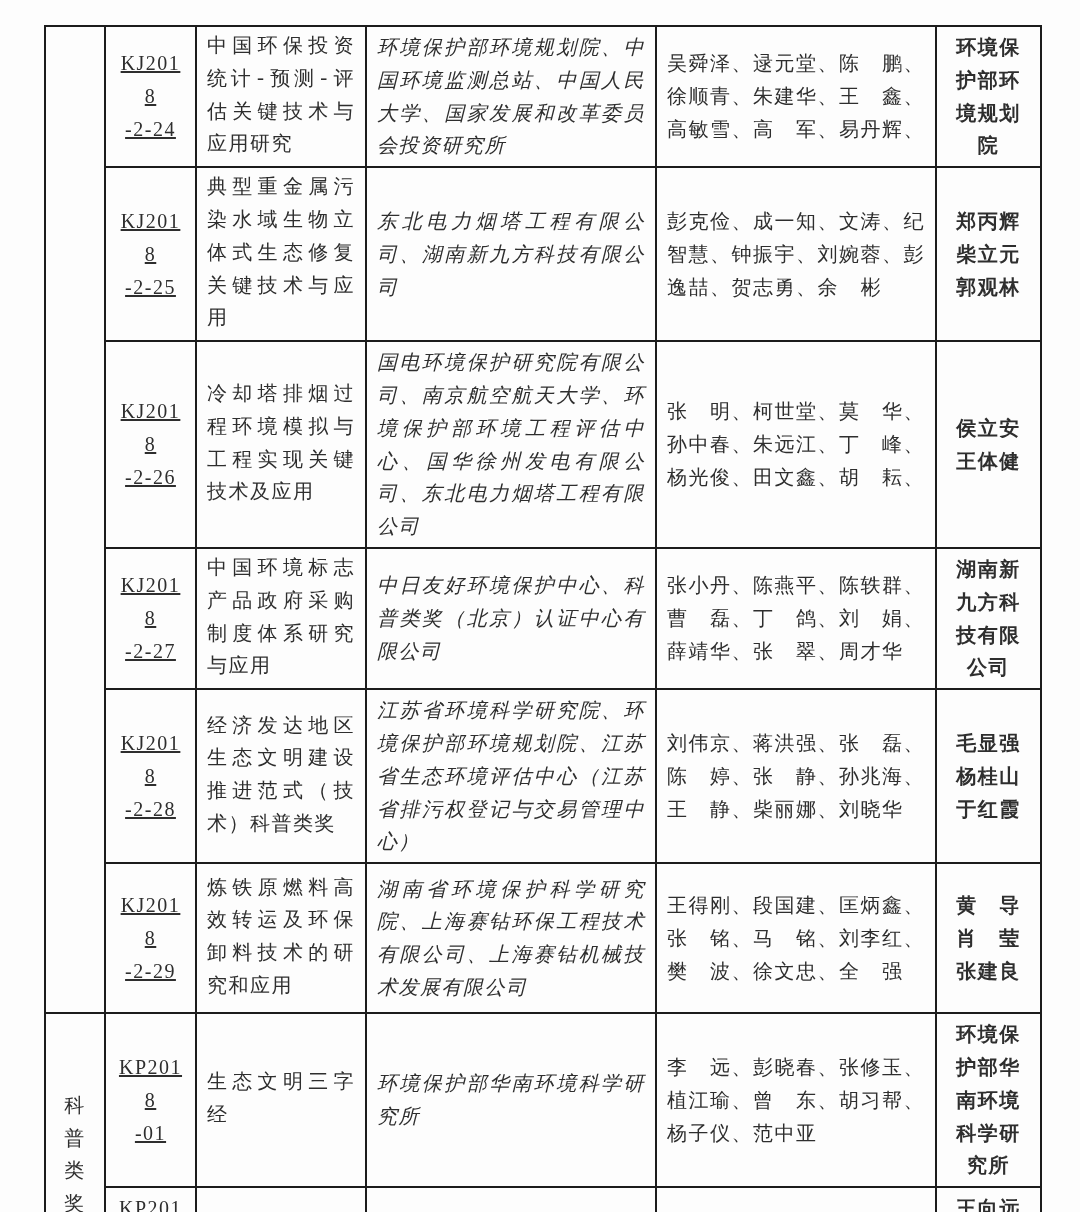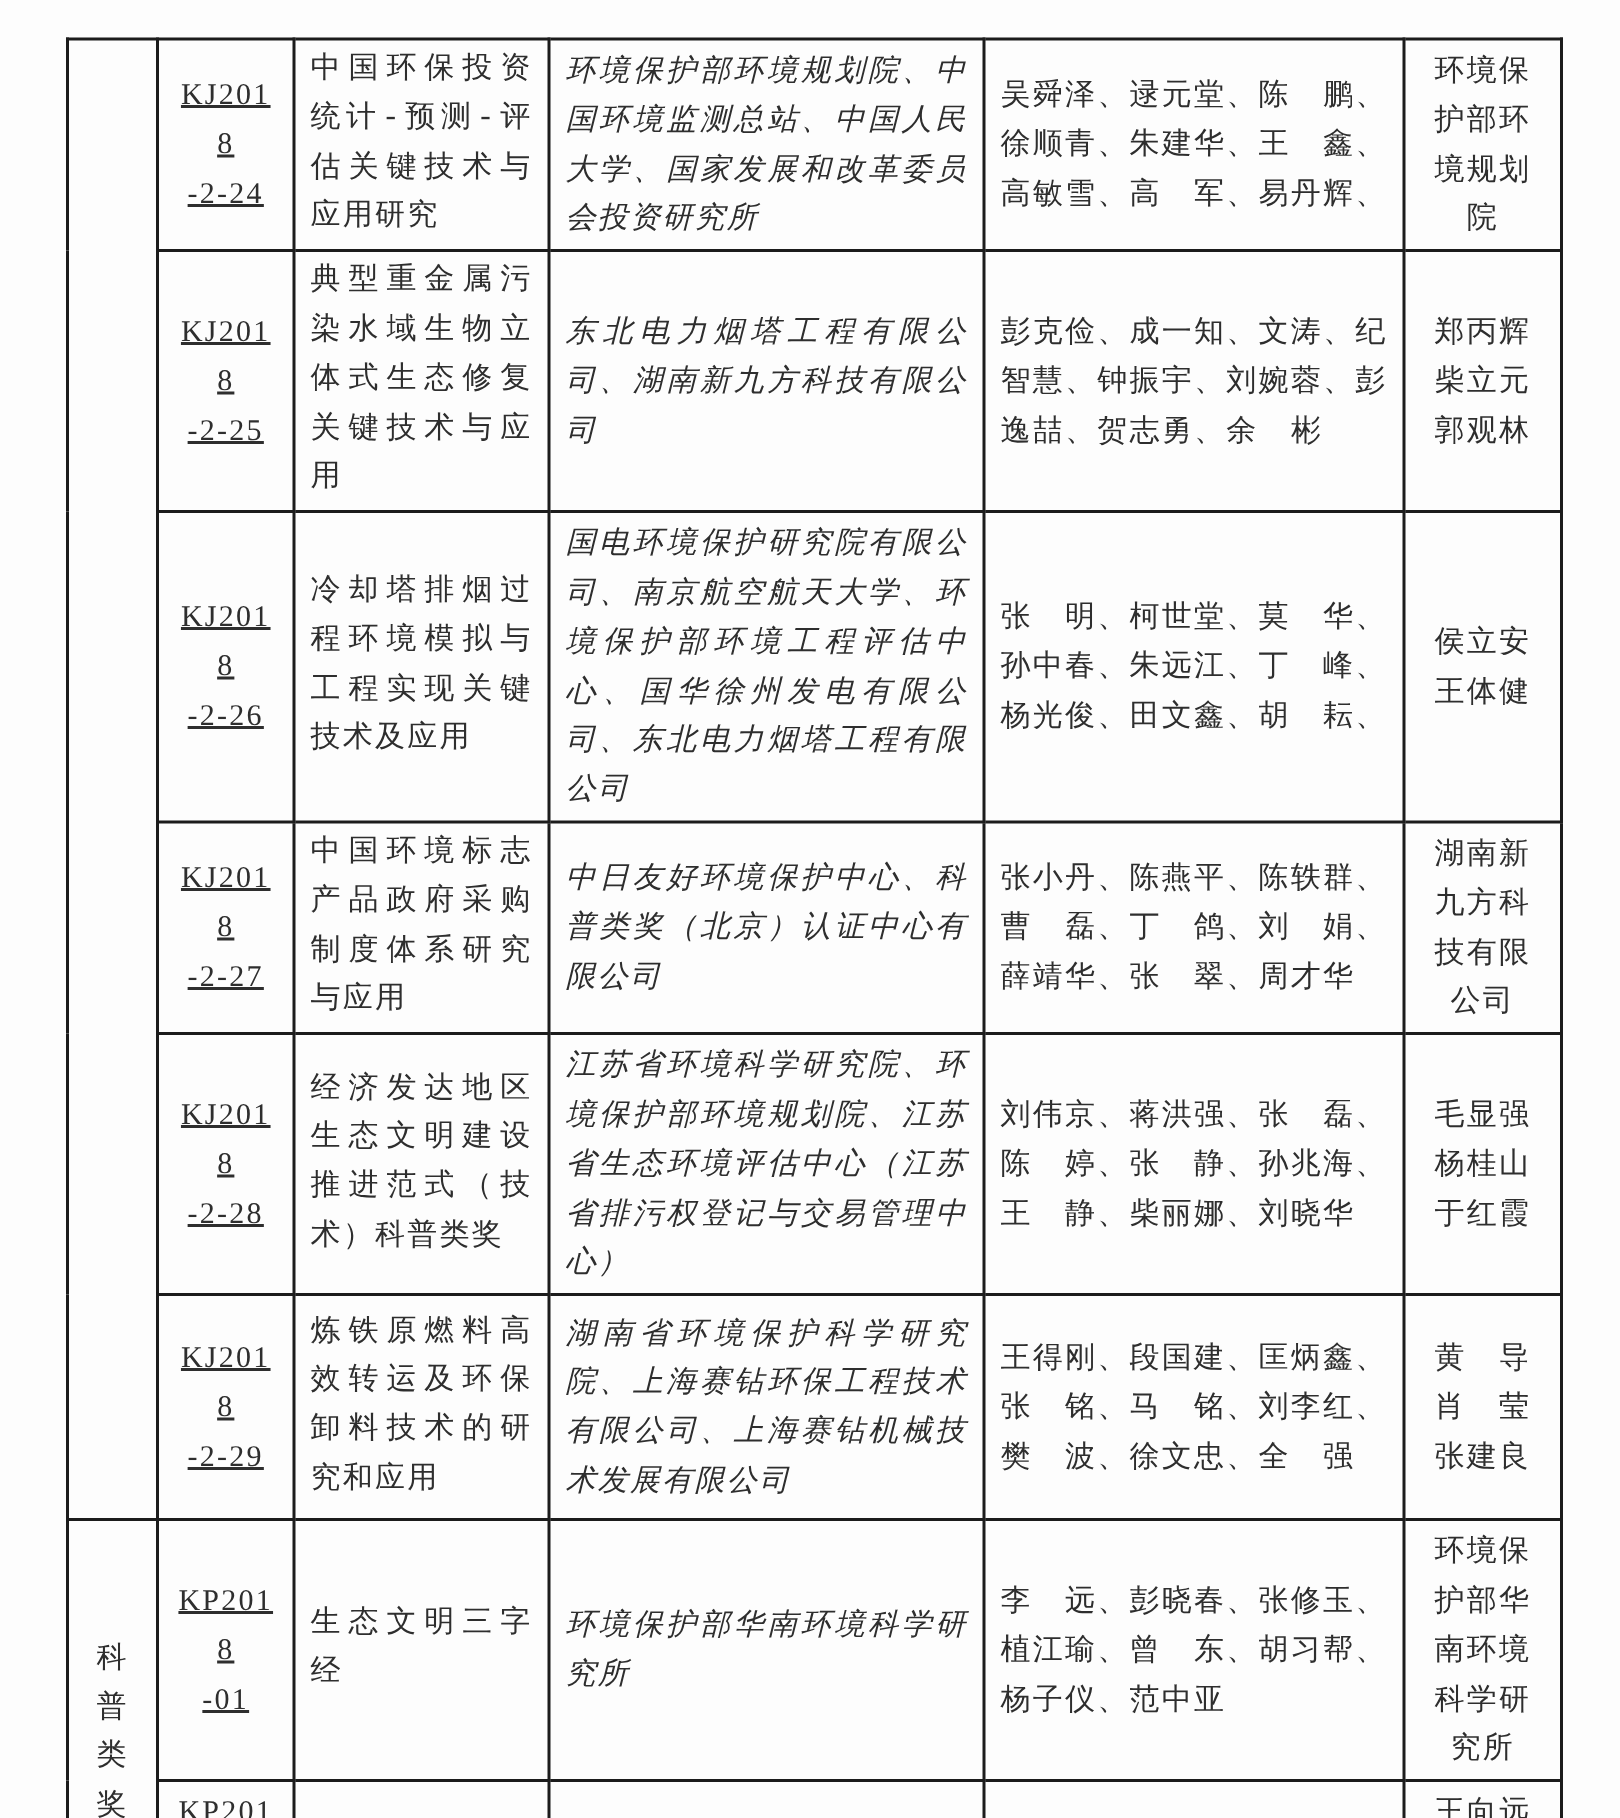--- a/index.html
+++ b/index.html
@@ -65,20 +65,21 @@
     padding:4px 8px;
     letter-spacing:1px;
     border-radius:25px;
   }
   td.nom{
     white-space:pre-line;
     text-align:center;
     padding:4px 18px;
     letter-spacing:1.5px;
     line-height:1.6;
+    font-weight:bold;
   }
   tr.h1{height:135px;}
   tr.h2{height:160px;}
   tr.h3{height:165px;}
   tr.h4{height:135px;}
   tr.h5{height:165px;}
   tr.h6{height:150px;}
   tr.h7{height:155px;}
   tr.h8{height:95px;}
 </style>

